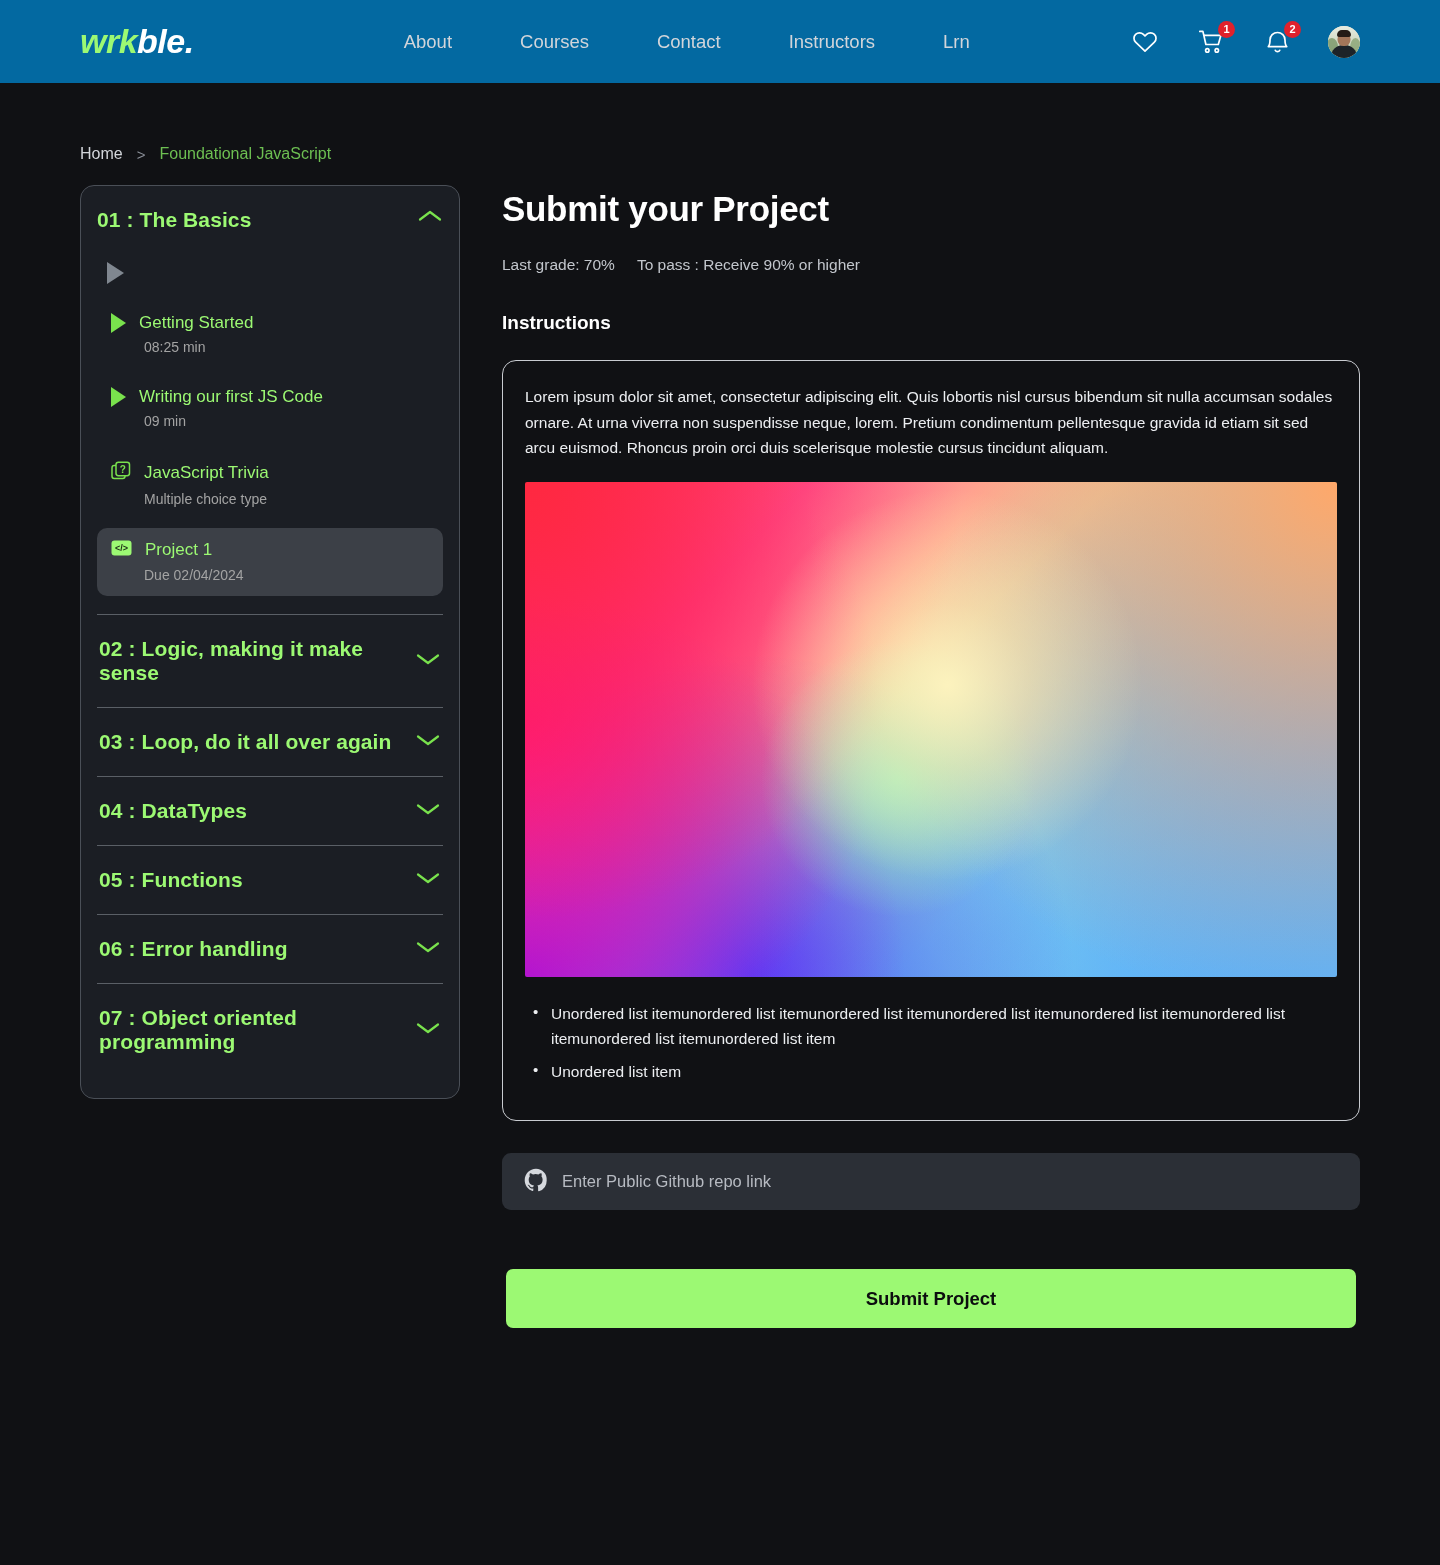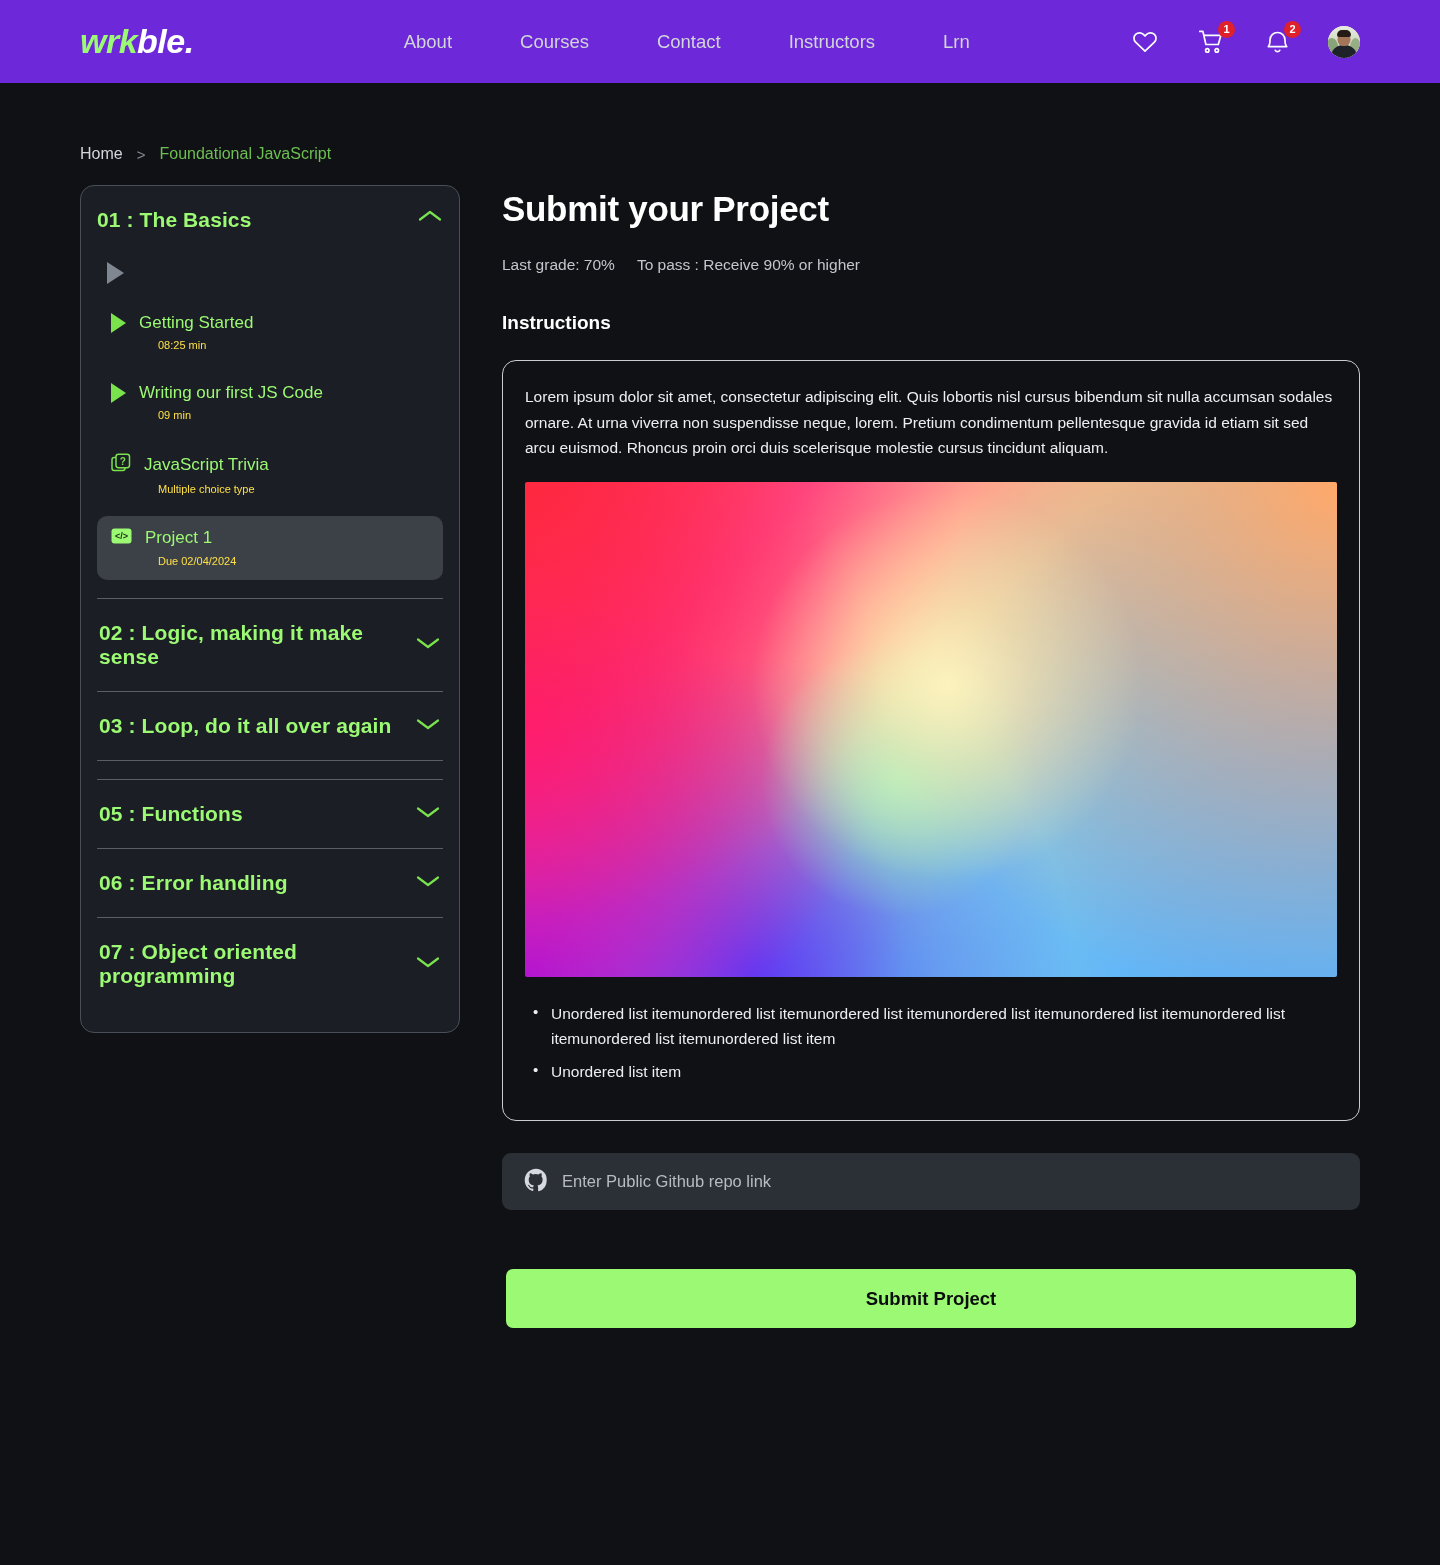--- a/index.html
+++ b/index.html
@@ -8,21 +8,21 @@
     width: 1440px;
     height: 1565px;
     background: #101114;
     font-family: "Liberation Sans", sans-serif;
     -webkit-font-smoothing: antialiased;
   }
 
   
   .header {
     height: 83px;
-    background: #6d28d9;
+    background: #0369a1;
     display: flex;
     align-items: center;
     padding: 0 80px 0 80px;
   }
   .logo {
     font-size: 34px;
     font-weight: 800;
     font-style: italic;
     letter-spacing: -0.5px;
     white-space: nowrap;
@@ -139,23 +139,23 @@
   .lesson {
     padding: 11px 14px 13px 14px;
     border-radius: 10px;
     margin-bottom: 8px;
     cursor: pointer;
   }
   .lesson.active { background: #3c4047; }
   .lesson-row { display: flex; align-items: center; gap: 13px; }
   .lesson-title { color: #9cf973; font-size: 17px; }
   .lesson-sub {
-    color: #fde047;
-    font-size: 11px;
-    margin: 6px 0 0 47px;
+    color: #a3a3a3;
+    font-size: 14px;
+    margin: 6px 0 0 33px;
   }
   .tri-green { width: 0; height: 0; border-left: 15px solid #79e24d; border-top: 10px solid transparent; border-bottom: 10px solid transparent; flex:none;}
 
   .divider { height: 1px; background: #5a5f66; margin: 18px 0 0 0; }
 
   .module-row {
     display: flex;
     align-items: center;
     justify-content: space-between;
     padding: 22px 2px 22px 2px;
@@ -401,20 +401,28 @@
     <div class="module-row">
       <span class="module-title">03 : Loop, do it all over again</span>
       <span class="chev">
         <svg width="26" height="16" viewBox="0 0 26 16" fill="none" stroke="#79e24d" stroke-width="2.2" stroke-linecap="round" stroke-linejoin="round">
             <path d="M3 4.5 13 12l10-7.5"></path>
           </svg>
       </span>
     </div>
     <div class="divider"></div>
 
+    <div class="module-row">
+      <span class="module-title">04 : DataTypes</span>
+      <span class="chev">
+        <svg width="26" height="16" viewBox="0 0 26 16" fill="none" stroke="#79e24d" stroke-width="2.2" stroke-linecap="round" stroke-linejoin="round">
+            <path d="M3 4.5 13 12l10-7.5"></path>
+          </svg>
+      </span>
+    </div>
     <div class="divider"></div>
 
     <div class="module-row">
       <span class="module-title">05 : Functions</span>
       <span class="chev">
         <svg width="26" height="16" viewBox="0 0 26 16" fill="none" stroke="#79e24d" stroke-width="2.2" stroke-linecap="round" stroke-linejoin="round">
             <path d="M3 4.5 13 12l10-7.5"></path>
           </svg>
       </span>
     </div>

